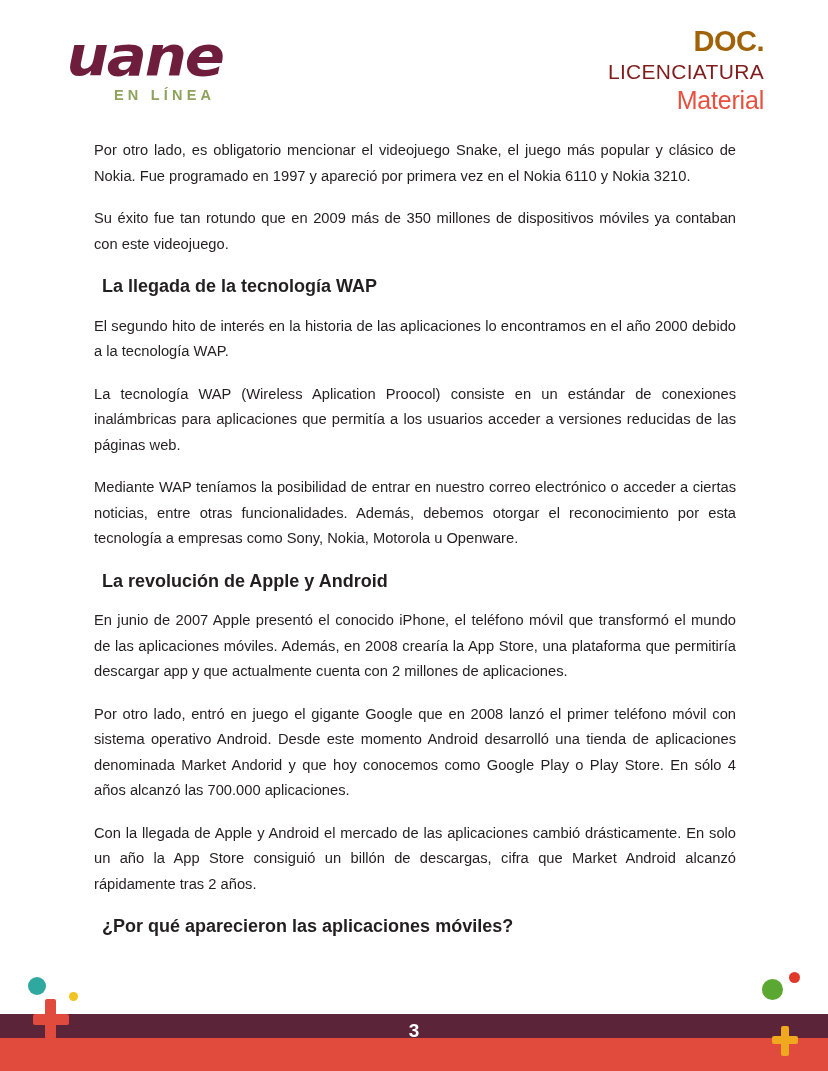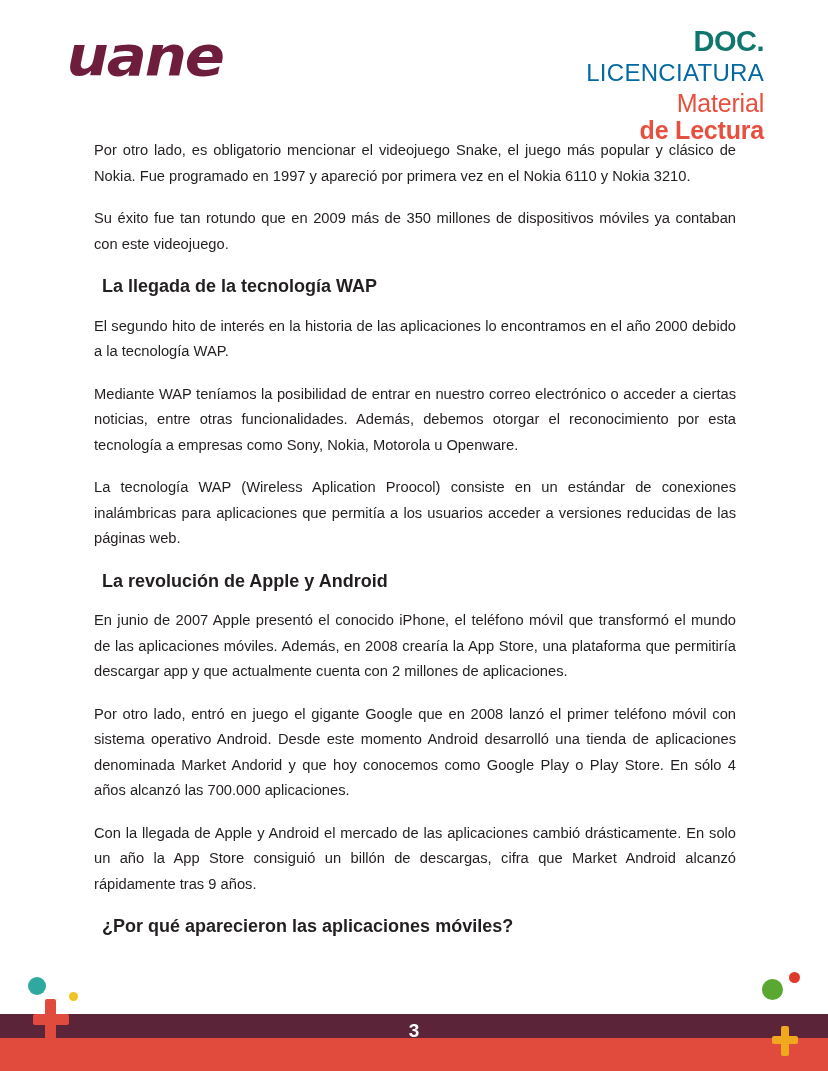--- a/index.html
+++ b/index.html
@@ -56,28 +56,28 @@
   .doc-block {
     position: absolute;
     right: 48px;
     top: 27px;
     text-align: right;
     line-height: 1;
   }
   .doc-line1 {
     font-size: 29px;
     font-weight: 700;
-    color: #0f766e;
+    color: #a16207;
     letter-spacing: -0.5px;
     margin: 0;
   }
   .doc-line2 {
-    font-size: 24px;
+    font-size: 21px;
     font-weight: 400;
-    color: #0369a1;
+    color: #7f1d1d;
     letter-spacing: 0.3px;
     margin: 5px 0 0 6px;
   }
   .doc-line3 {
     font-size: 25px;
     font-weight: 400;
     color: #e7503f;
     letter-spacing: -0.2px;
     margin: 6px 0 0 0;
   }
@@ -201,42 +201,42 @@
   .plus-right .h { left: 0; top: 10px; width: 26px; height: 8px; background: #f0a81f; }
   .plus-right .v { left: 9px; top: 0; width: 8px; height: 30px; background: #f0a81f; }
 </style>
 </head>
 <body>
 
 <div class="header">
 
   <div class="brand">
     <div class="brand-word">uane</div>
+    <div class="brand-sub">EN LÍNEA</div>
   </div>
 
   <div class="doc-block">
     <div class="doc-line1">DOC.</div>
     <div class="doc-line2">LICENCIATURA</div>
     <div class="doc-line3">Material</div>
-    <div class="doc-line4">de Lectura</div>
   </div>
 
 </div>
 
 <div class="content" id="content-root">
     <div class="para">Por otro lado, es obligatorio mencionar el videojuego Snake, el juego más popular y clásico de Nokia. Fue programado en 1997 y apareció por primera vez en el Nokia 6110 y Nokia 3210.</div>
     <div class="para">Su éxito fue tan rotundo que en 2009 más de 350 millones de dispositivos móviles ya contaban con este videojuego.</div>
     <div class="heading">La llegada de la tecnología WAP</div>
     <div class="para">El segundo hito de interés en la historia de las aplicaciones lo encontramos en el año 2000 debido a la tecnología WAP.</div>
+    <div class="para">La tecnología WAP (Wireless Aplication Proocol) consiste en un estándar de conexiones inalámbricas para aplicaciones que permitía a los usuarios acceder a versiones reducidas de las páginas web.</div>
     <div class="para">Mediante WAP teníamos la posibilidad de entrar en nuestro correo electrónico o acceder a ciertas noticias, entre otras funcionalidades. Además, debemos otorgar el reconocimiento por esta tecnología a empresas como Sony, Nokia, Motorola u Openware.</div>
-    <div class="para">La tecnología WAP (Wireless Aplication Proocol) consiste en un estándar de conexiones inalámbricas para aplicaciones que permitía a los usuarios acceder a versiones reducidas de las páginas web.</div>
     <div class="heading">La revolución de Apple y Android</div>
     <div class="para">En junio de 2007 Apple presentó el conocido iPhone, el teléfono móvil que transformó el mundo de las aplicaciones móviles. Además, en 2008 crearía la App Store, una plataforma que permitiría descargar app y que actualmente cuenta con 2 millones de aplicaciones.</div>
     <div class="para">Por otro lado, entró en juego el gigante Google que en 2008 lanzó el primer teléfono móvil con sistema operativo Android. Desde este momento Android desarrolló una tienda de aplicaciones denominada Market Andorid y que hoy conocemos como Google Play o Play Store. En sólo 4 años alcanzó las 700.000 aplicaciones.</div>
-    <div class="para">Con la llegada de Apple y Android el mercado de las aplicaciones cambió drásticamente. En solo un año la App Store consiguió un billón de descargas, cifra que Market Android alcanzó rápidamente tras 9 años.</div>
+    <div class="para">Con la llegada de Apple y Android el mercado de las aplicaciones cambió drásticamente. En solo un año la App Store consiguió un billón de descargas, cifra que Market Android alcanzó rápidamente tras 2 años.</div>
     <div class="heading">¿Por qué aparecieron las aplicaciones móviles?</div>
   </div>
 
 <div class="footer">
 
   <div class="deco dot-teal"></div>
   <div class="deco dot-yellow-sm"></div>
   <div class="deco dot-green"></div>
   <div class="deco dot-red-sm"></div>
 

